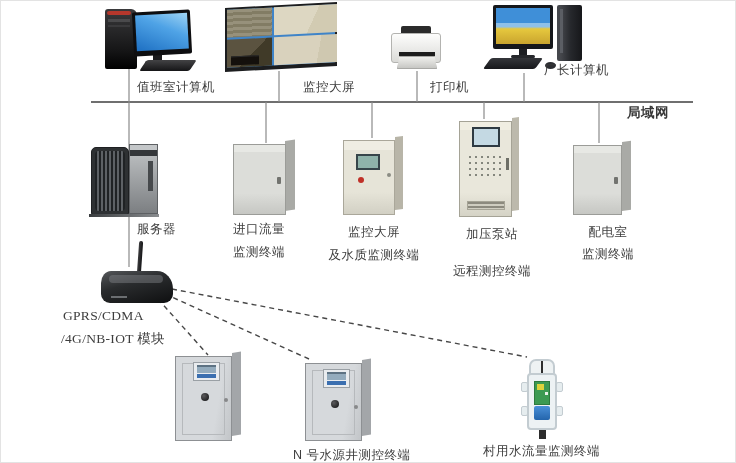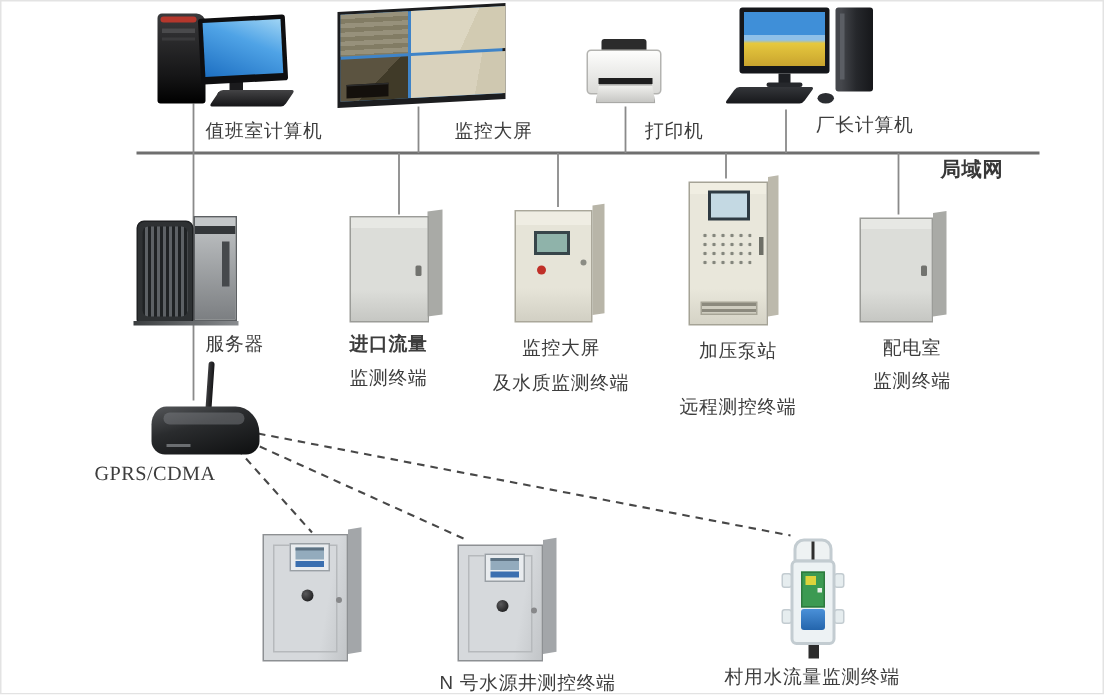--- a/index.html
+++ b/index.html
@@ -311,36 +311,37 @@
       <div class="vg-chip"></div>
       <div class="vg-dot"></div>
     </div>
     <div class="vg-batt"></div>
     <div class="vg-plug"></div>
   </div>
 
   <div class="label" style="left:136px;top:79px;">值班室计算机</div>
   <div class="label" style="left:302px;top:79px;">监控大屏</div>
   <div class="label" style="left:429px;top:79px;">打印机</div>
-  <div class="label" style="left:543px;top:76px;font-family:Liberation Mono, monospace;">厂长计算机</div>
+  <div class="label" style="left:543px;top:62px;">厂长计算机</div>
 
   <div class="label lan" style="left:626px;top:105px;">局域网</div>
 
   <div class="label" style="left:136px;top:221px;">服务器</div>
 
-  <div class="label center" style="left:258px;top:221px;font-weight:bold;">进口流量</div>
+  <div class="label center" style="left:258px;top:221px;">进口流量</div>
   <div class="label center" style="left:258px;top:244px;">监测终端</div>
 
   <div class="label center" style="left:373px;top:224px;">监控大屏</div>
   <div class="label center" style="left:373px;top:247px;">及水质监测终端</div>
 
   <div class="label center" style="left:491px;top:226px;">加压泵站</div>
   <div class="label center" style="left:491px;top:263px;">远程测控终端</div>
 
   <div class="label center" style="left:607px;top:224px;">配电室</div>
   <div class="label center" style="left:607px;top:246px;">监测终端</div>
 
   <div class="label gprs" style="left:62px;top:308px;">GPRS/CDMA</div>
+  <div class="label gprs" style="left:60px;top:331px;">/4G/NB-IOT 模块</div>
 
   <div class="label" style="left:482px;top:443px;">村用水流量监测终端</div>
   <div class="label" style="left:292px;top:447px;">N 号水源井测控终端</div>
 
 </div>
 
 </body></html>

